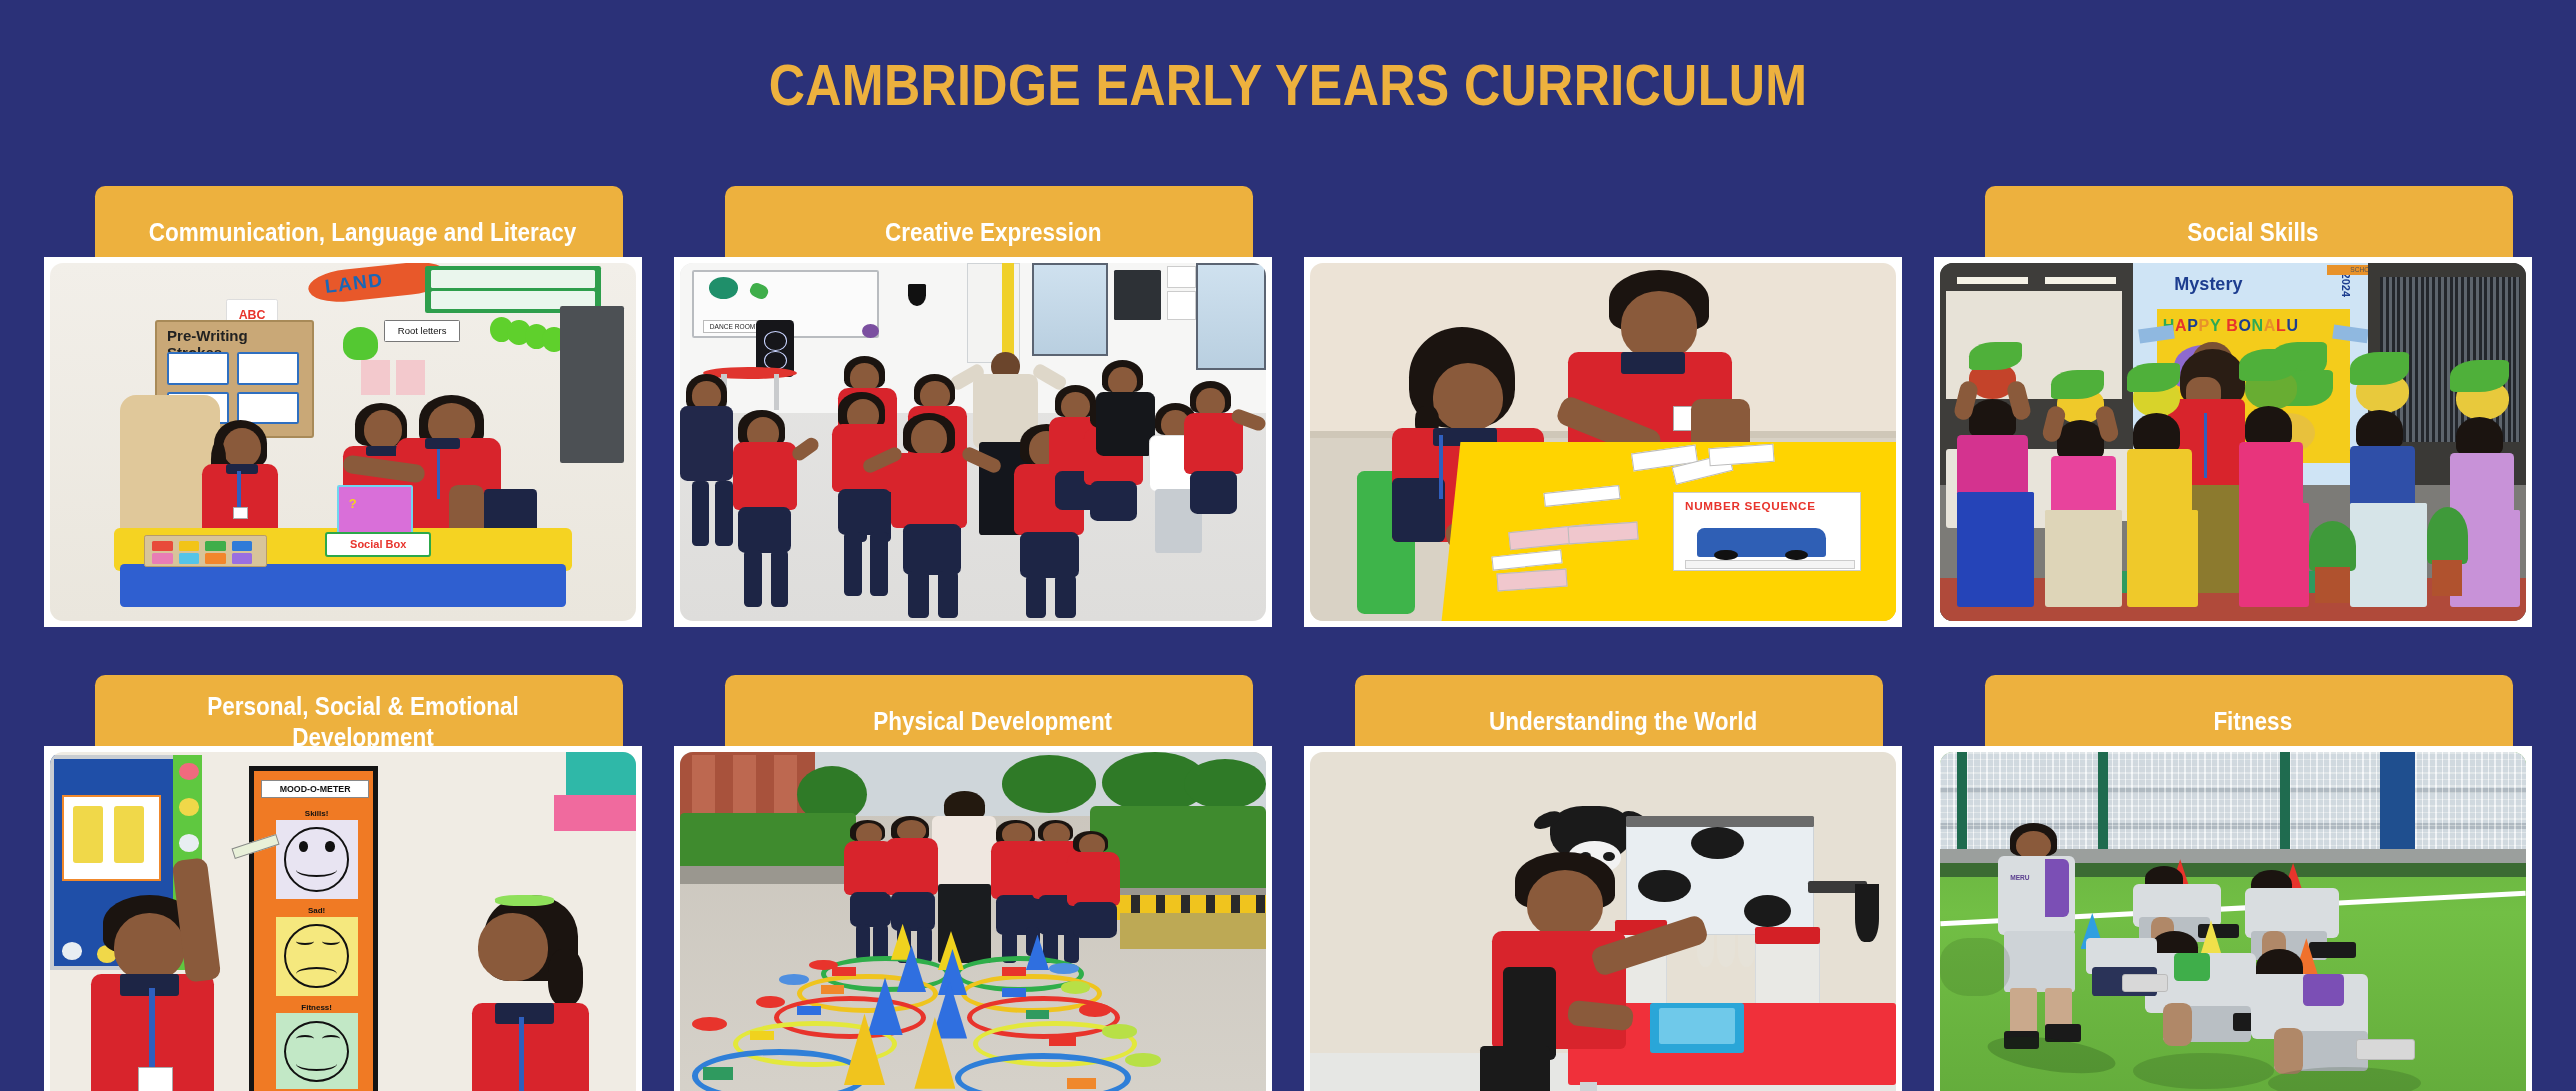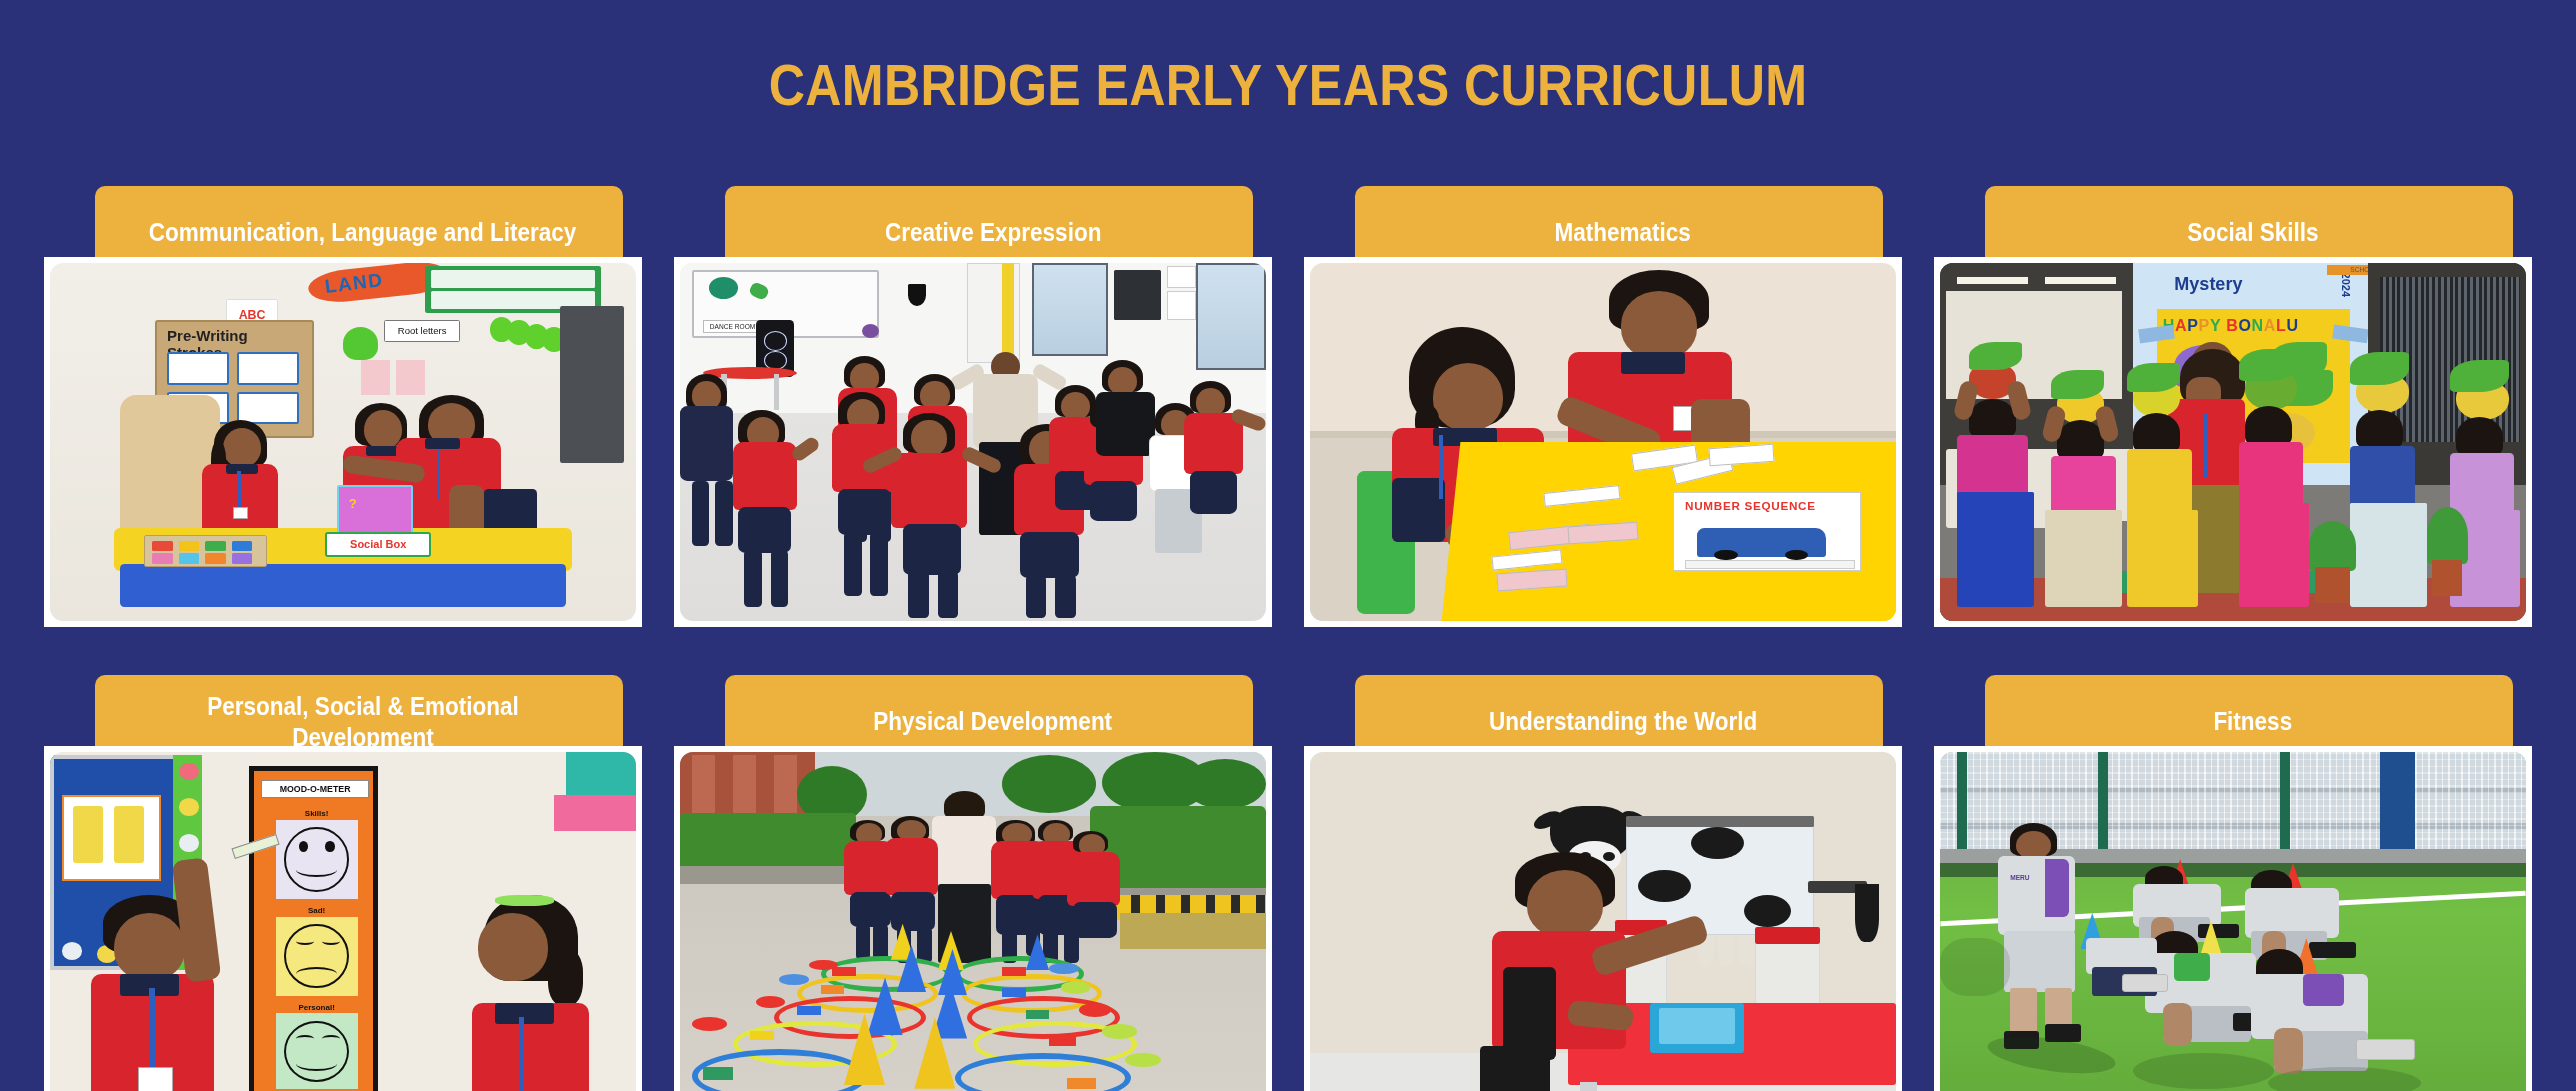--- a/index.html
+++ b/index.html
@@ -353,23 +353,20 @@
         <div class="ph hair" style="left:87%;top:33%;width:7%;height:9%;"></div>
         <div class="ph head" style="left:88%;top:35%;width:5%;height:8%;"></div>
         <div class="ph torso-red" style="left:86%;top:42%;width:10%;height:17%;"></div>
         <div class="ph torso-navy" style="left:87%;top:58%;width:8%;height:12%;"></div>
         <div class="ph arm" style="left:94%;top:42%;width:6%;height:4%;transform:rotate(20deg);"></div>
       </div>
     </div>
   </div>
 
   <div class="card">
-    <div class="banner">
-      <div class="banner-label">Mathematics</div>
-    </div>
     <div class="photo-frame">
       <div class="photo c3-wall">
         <div class="ph" style="left:0;top:48%;width:100%;height:52%;background:#d9d2c5;"></div>
         <div class="ph" style="left:0;top:47%;width:100%;height:2%;background:#cfc7b8;"></div>
 
         <div class="ph c3-chair" style="left:8%;top:58%;width:10%;height:40%;"></div>
 
         <div class="ph hair" style="left:17%;top:18%;width:18%;height:28%;border-radius:52% 52% 40% 40%;"></div>
         <div class="ph head" style="left:21%;top:28%;width:12%;height:19%;"></div>
         <div class="ph" style="left:18%;top:40%;width:4%;height:9%;background:#1b1410;border-radius:40%;"></div>
@@ -537,21 +534,21 @@
         <div class="ph c5-face" style="left:40%;top:21%;width:11%;height:18%;"></div>
         <div class="ph" style="left:42.5%;top:25%;width:1.6%;height:3%;background:#111;border-radius:50%;"></div>
         <div class="ph" style="left:47%;top:25%;width:1.6%;height:3%;background:#111;border-radius:50%;"></div>
         <div class="ph" style="left:42%;top:31%;width:7%;height:4%;border-bottom:2.2px solid #111;border-radius:0 0 50% 50%;"></div>
         <div class="ph" style="left:40%;top:43%;width:11%;height:3%;color:#111;font-size:8px;font-weight:700;text-align:center;">Sad!</div>
         <div class="ph" style="left:38.5%;top:46%;width:14%;height:22%;background:#f5e87e;"></div>
         <div class="ph c5-face" style="left:40%;top:48%;width:11%;height:18%;"></div>
         <div class="ph" style="left:42%;top:52%;width:3%;height:2%;border-bottom:2.2px solid #111;border-radius:0 0 60% 60%;"></div>
         <div class="ph" style="left:46.5%;top:52%;width:3%;height:2%;border-bottom:2.2px solid #111;border-radius:0 0 60% 60%;"></div>
         <div class="ph" style="left:42%;top:60%;width:7%;height:4%;border-top:2.2px solid #111;border-radius:50% 50% 0 0;"></div>
-        <div class="ph" style="left:40%;top:70%;width:11%;height:3%;color:#111;font-size:8px;font-weight:700;text-align:center;">Personal!</div>
+        <div class="ph" style="left:40%;top:70%;width:11%;height:3%;color:#111;font-size:8px;font-weight:700;text-align:center;">Fitness!</div>
         <div class="ph" style="left:38.5%;top:73%;width:14%;height:21%;background:#c2e8c6;"></div>
         <div class="ph c5-face" style="left:40%;top:75%;width:11%;height:17%;"></div>
         <div class="ph" style="left:42%;top:79%;width:3%;height:2%;border-top:2.2px solid #111;border-radius:60% 60% 0 0;"></div>
         <div class="ph" style="left:46.5%;top:79%;width:3%;height:2%;border-top:2.2px solid #111;border-radius:60% 60% 0 0;"></div>
         <div class="ph" style="left:42%;top:85%;width:7%;height:4%;border-bottom:2.2px solid #111;border-radius:0 0 50% 50%;"></div>
 
         <div class="ph" style="left:31%;top:25%;width:8%;height:3%;background:#e8f0d8;border:0.7px solid #888;transform:rotate(-18deg);"></div>
 
         <div class="ph hair" style="left:9%;top:40%;width:16%;height:16%;"></div>
         <div class="ph head" style="left:11%;top:45%;width:12%;height:19%;"></div>

